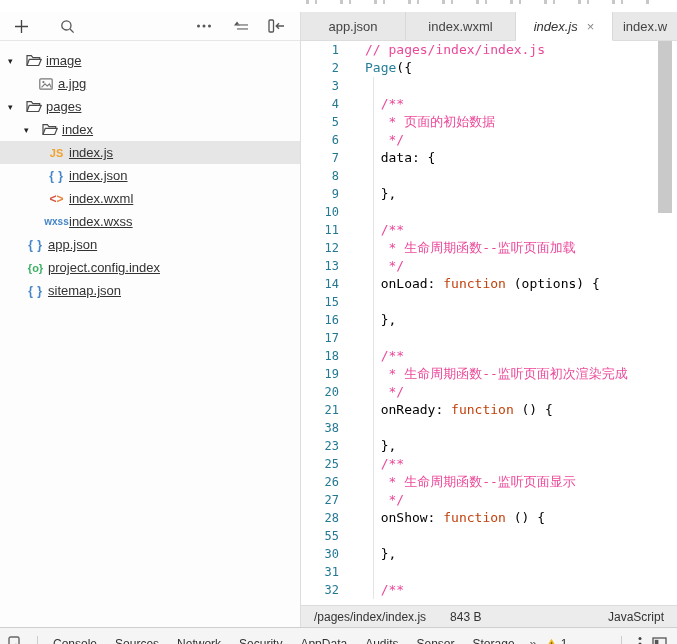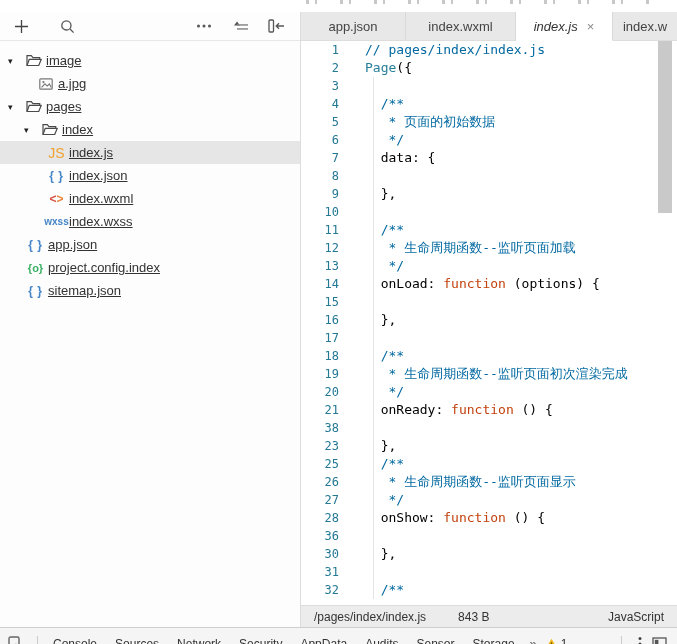--- a/index.html
+++ b/index.html
@@ -26,21 +26,21 @@
   .tb-panel { margin-right:12px; }
 
   .file-tree { flex:1; padding-top:8px; font-size:13px; color:#333; overflow:hidden; }
   .tree-row { height:23px; display:flex; align-items:center; cursor:pointer; white-space:nowrap; }
   .tree-row.selected { background:#e6e6e6; }
   .pl-f0 { padding-left:8px; } .pl-f1 { padding-left:24px; }
   .pl-file0 { padding-left:27px; } .pl-file1 { padding-left:37px; } .pl-file2 { padding-left:48px; }
   .arrow { width:17px; font-size:9px; color:#222; text-align:left; flex:none; }
   .ficon { width:17px; margin-right:4px; flex:none; display:flex; align-items:center; justify-content:center; }
   .flabel { color:#333;text-decoration:underline; }
-  .ic-js { color:#f0a232; font-weight:400; font-size:14px; font-style:normal; }
+  .ic-js { color:#f0a232; font-weight:700; font-size:11px; font-style:normal; }
   .ic-json { color:#4585c7; font-weight:700; font-size:12px; letter-spacing:1px; }
   .ic-wxml { font-weight:700; font-size:12px; }
   .ic-wxml .lt { color:#d8503f; } .ic-wxml .gt { color:#e8823c; }
   .ic-wxss { color:#4585c7; font-weight:700; font-size:10px; }
   .ic-config { color:#3bb065; font-weight:700; font-size:11px; }
 
   
   .editor-pane { flex:1; min-width:0; display:flex; flex-direction:column; border-left:1px solid #ddd; }
   .tab-bar { height:29px; flex:none; background:#e8e8e8; display:flex; }
   .tab { display:flex; align-items:center; justify-content:center; font-size:13px; color:#444;
@@ -48,27 +48,27 @@
   .tab:nth-child(1){ width:105px; } .tab:nth-child(2){ width:110px; } .tab:nth-child(3){ width:97px; }
   .tab:nth-child(4){ flex:1; border-right:none; }
   .tab.active { background:#fff; font-style:italic; color:#333; border-bottom:1px solid #fff; }
   .tab .close { margin-left:9px; color:#888; font-size:13px; font-style:normal; line-height:1; }
 
   .editor { flex:1; position:relative; background:#fff; overflow:hidden;
     font-family:"DejaVu Sans Mono","Liberation Mono",monospace; font-size:13px; }
   .code-line { display:flex; height:18px; line-height:18px; white-space:pre; }
   .gutter { width:38px; flex:none; text-align:right; color:#237893; font-size:12px; }
   .line-code { padding-left:26px; }
-  .tk-c { color:#0369a1; } .tk-k { color:#c2410c; } .tk-t { color:#267f99; } .tk-p { color:#000; }
+  .tk-c { color:#ec4899; } .tk-k { color:#c2410c; } .tk-t { color:#267f99; } .tk-p { color:#000; }
   .indent-guide { position:absolute; left:72px; top:36px; width:1px; height:522px; background:#e4e4e4; }
   .scroll-thumb { position:absolute; top:0; right:5px; width:14px; height:172px; background:#c9c9c9; }
 
   .ed-status { height:22px; flex:none; background:#ececec; border-top:1px solid #dcdcdc;
     display:flex; align-items:center; font-size:12px; color:#333; padding:0 13px; }
-  .ed-path { margin-right:32px; } .ed-size { }
+  .ed-path { margin-right:24px; } .ed-size { }
   .ed-spacer { flex:1; } .ed-lang { }
 
   
   .bottom-bar { height:17px; flex:none; border-top:1px solid #cfcfcf; background:#f5f5f5; overflow:hidden; }
   .bb-inner { display:flex; align-items:center; height:28px; padding:3px 0 0 8px; }
   .bb-inspect { display:flex; align-items:center; margin-right:7px; cursor:pointer; }
   .bb-div { width:1px; height:15px; background:#ccc; margin:0 6px; flex:none; }
   .bb-tab { font-size:12px; color:#333; padding:0 9px; cursor:pointer; white-space:nowrap; }
   .bb-overflow { font-size:13px; color:#555; margin:0 4px 0 6px; cursor:pointer; }
   .bb-warn { display:flex; align-items:center; gap:3px; margin:0 4px; cursor:pointer; }
@@ -248,21 +248,21 @@
             <div class="code-line"><span class="gutter">18</span><span class="line-code"><span class="tk-c">  /**</span></span></div>
             <div class="code-line"><span class="gutter">19</span><span class="line-code"><span class="tk-c">   * 生命周期函数--监听页面初次渲染完成</span></span></div>
             <div class="code-line"><span class="gutter">20</span><span class="line-code"><span class="tk-c">   */</span></span></div>
             <div class="code-line"><span class="gutter">21</span><span class="line-code"><span class="tk-p">  onReady: </span><span class="tk-k">function</span><span class="tk-p"> () {</span></span></div>
             <div class="code-line"><span class="gutter">38</span><span class="line-code"></span></div>
             <div class="code-line"><span class="gutter">23</span><span class="line-code"><span class="tk-p">  },</span></span></div>
             <div class="code-line"><span class="gutter">25</span><span class="line-code"><span class="tk-c">  /**</span></span></div>
             <div class="code-line"><span class="gutter">26</span><span class="line-code"><span class="tk-c">   * 生命周期函数--监听页面显示</span></span></div>
             <div class="code-line"><span class="gutter">27</span><span class="line-code"><span class="tk-c">   */</span></span></div>
             <div class="code-line"><span class="gutter">28</span><span class="line-code"><span class="tk-p">  onShow: </span><span class="tk-k">function</span><span class="tk-p"> () {</span></span></div>
-            <div class="code-line"><span class="gutter">36</span><span class="line-code"></span></div>
+            <div class="code-line"><span class="gutter">55</span><span class="line-code"></span></div>
             <div class="code-line"><span class="gutter">30</span><span class="line-code"><span class="tk-p">  },</span></span></div>
             <div class="code-line"><span class="gutter">31</span><span class="line-code"></span></div>
             <div class="code-line"><span class="gutter">32</span><span class="line-code"><span class="tk-c">  /**</span></span></div>
           </div>
         <div class="scroll-thumb"></div>
       </div>
       <div class="ed-status">
         <span class="ed-path">/pages/index/index.js</span>
         <span class="ed-size">843 B</span>
         <span class="ed-spacer"></span>

